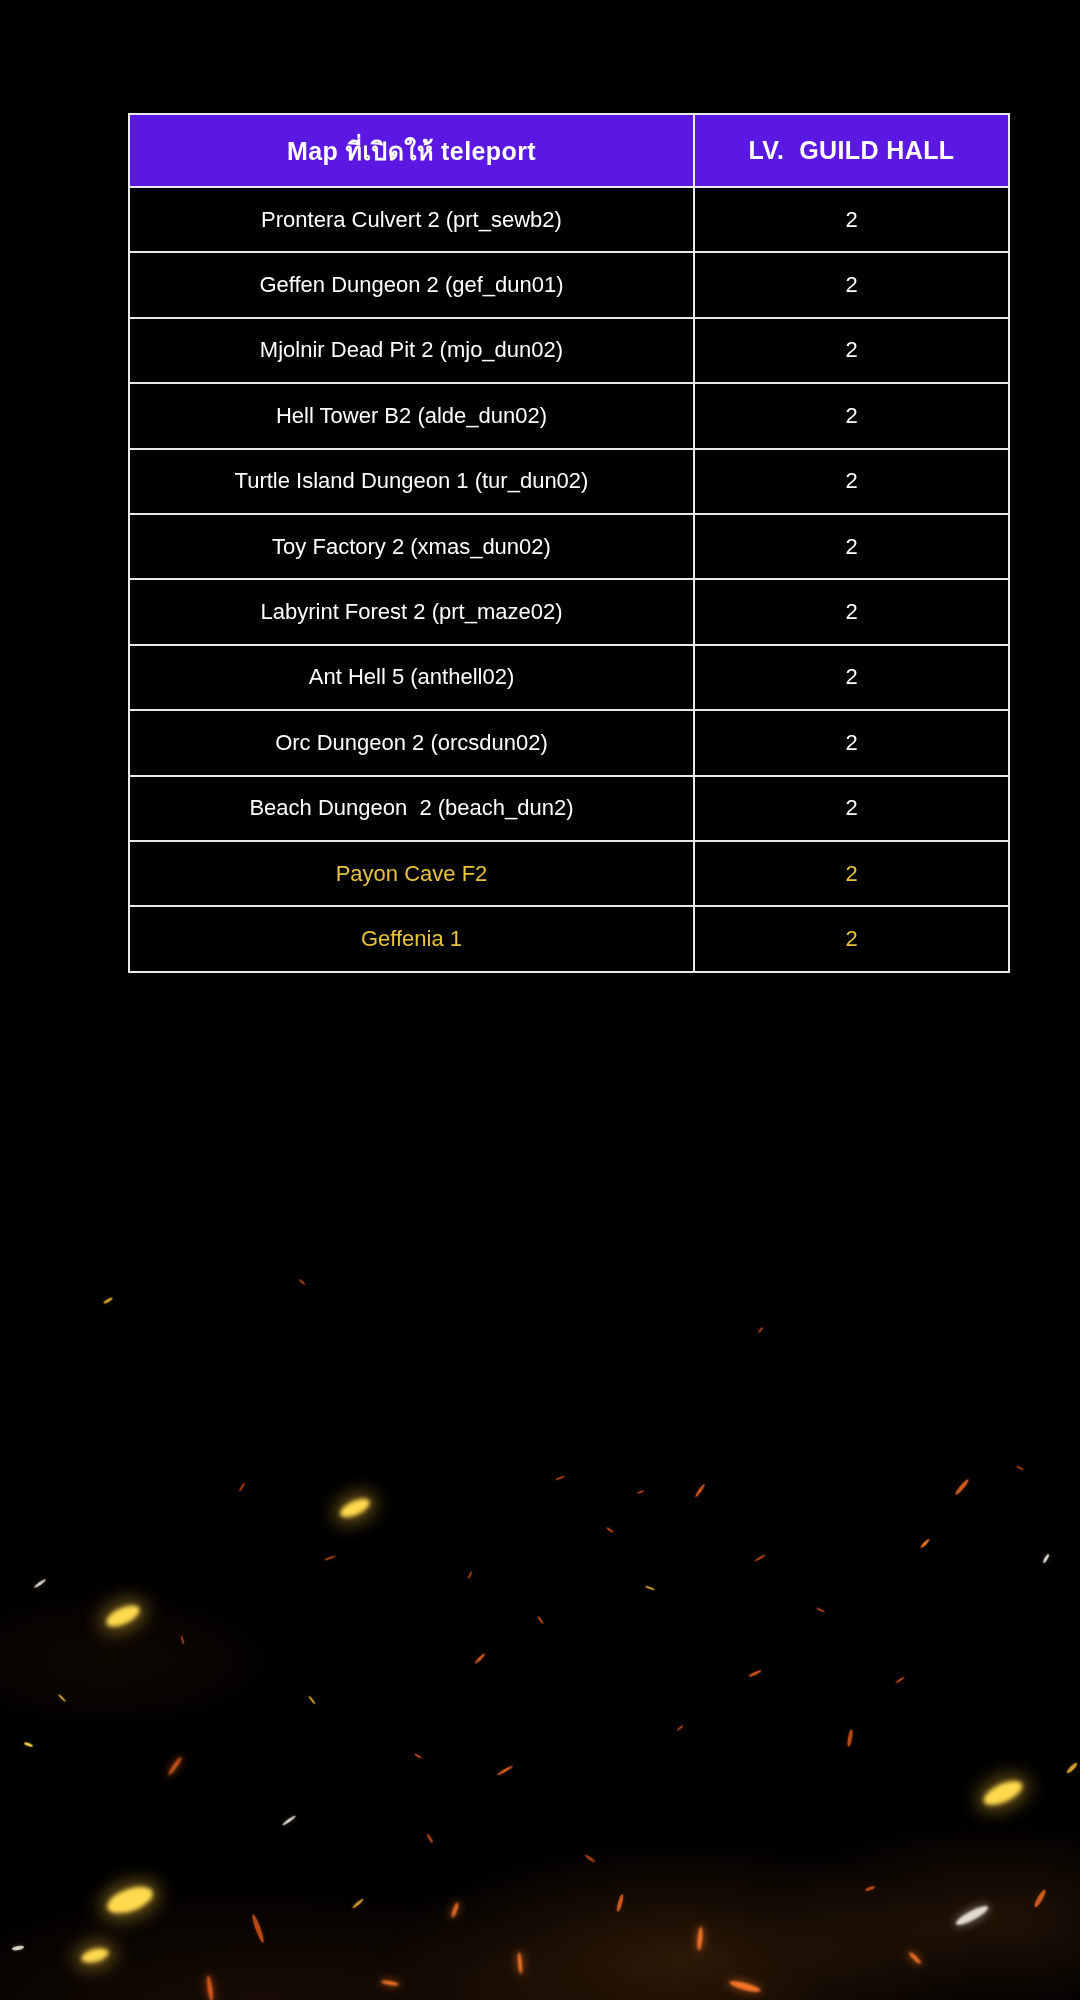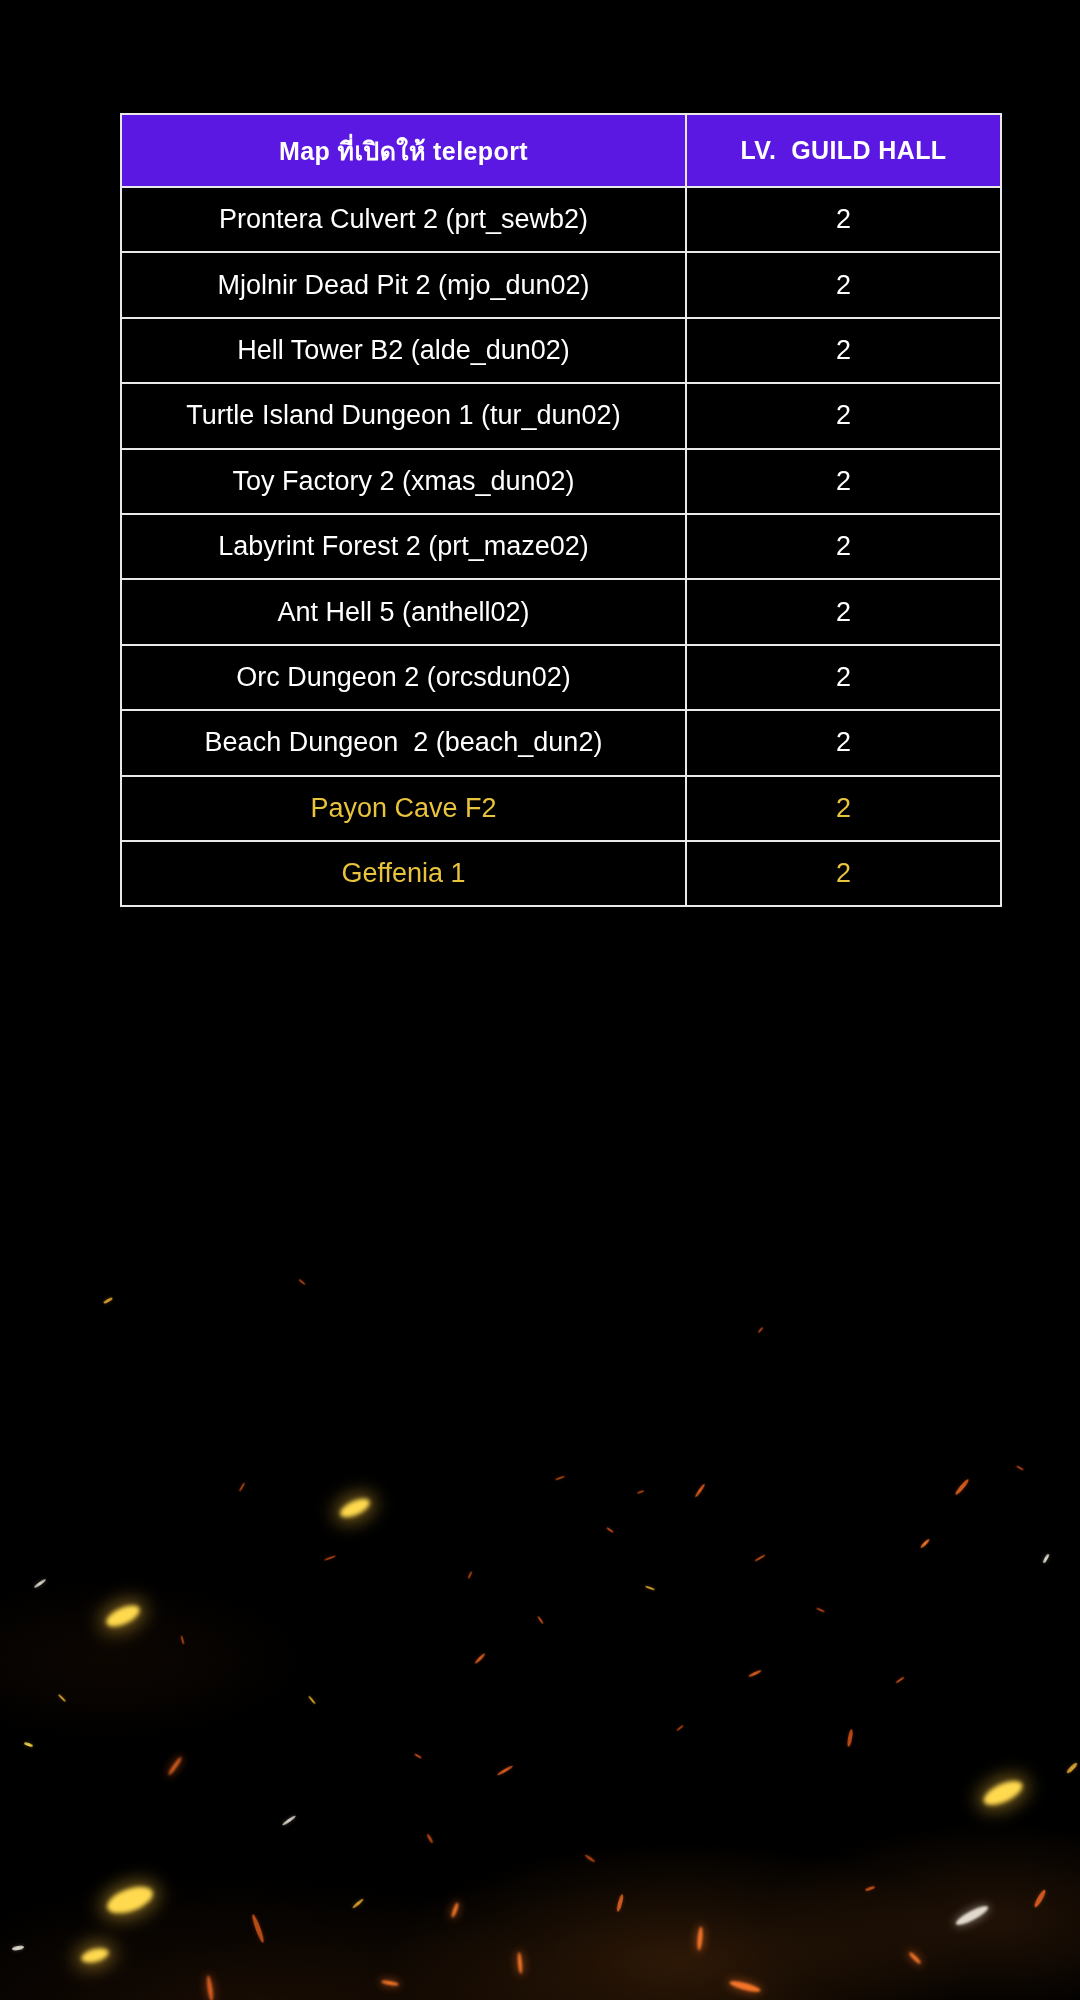--- a/index.html
+++ b/index.html
@@ -6,38 +6,38 @@
   .screen{
     position:relative;
     width:1080px;height:2000px;
     background:var(--bg,#000);
     overflow:hidden;
     margin:0 auto;
     font-family:"Liberation Sans","DejaVu Sans",sans-serif;
   }
   
   table.tp{
-    position:absolute;left:120px;top:113px;width:880px;
+    position:absolute;left:128px;top:113px;width:880px;
     border-collapse:collapse;table-layout:fixed;
     z-index:3;
   }
   table.tp th{
     height:69px;
     background:var(--header-bg,#5a18e2);
     color:var(--header-text,#fff);
     font-size:25px;font-weight:bold;letter-spacing:.4px;
     text-align:center;vertical-align:middle;
     border:2px solid var(--border,#e9e9e9);
     white-space:pre;
   }
   table.tp td{
     height:61.4px;
     background:transparent;
     color:var(--row-text,#fff);
-    font-size:27px;
+    font-size:22px;
     text-align:center;vertical-align:middle;
     border:2px solid var(--border,#e9e9e9);
     white-space:pre;
   }
   table.tp tr.hl td{ color:var(--hl-text,#e8c33c);margin-top:8px; }
   
   .haze{
     position:absolute;inset:0;z-index:1;pointer-events:none;
     background:
       radial-gradient(420px 170px at 63% 98%, rgba(140,75,20,.30), rgba(140,75,20,0) 70%),
@@ -124,20 +124,24 @@
         <th>Map ที่เปิดให้ teleport</th>
         <th>LV.  GUILD HALL</th>
       </tr>
     </thead>
     <tbody>
         <tr class="">
           <td>Prontera Culvert 2 (prt_sewb2)</td>
           <td>2</td>
         </tr>
         <tr class="">
+          <td>Geffen Dungeon 2 (gef_dun01)</td>
+          <td>2</td>
+        </tr>
+        <tr class="">
           <td>Mjolnir Dead Pit 2 (mjo_dun02)</td>
           <td>2</td>
         </tr>
         <tr class="">
           <td>Hell Tower B2 (alde_dun02)</td>
           <td>2</td>
         </tr>
         <tr class="">
           <td>Turtle Island Dungeon 1 (tur_dun02)</td>
           <td>2</td>

